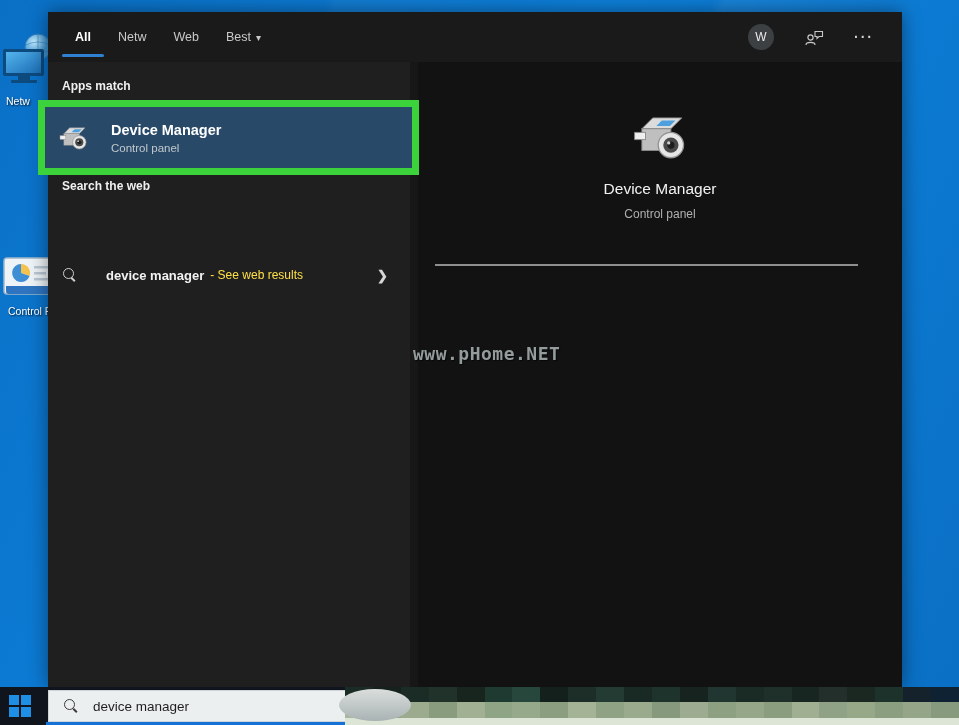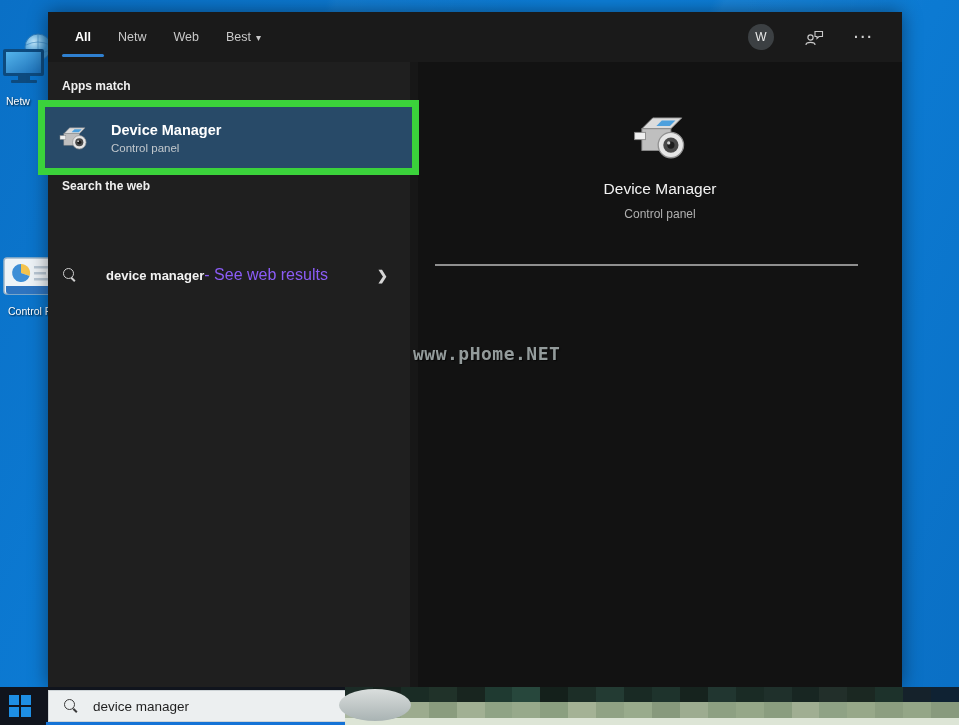--- a/index.html
+++ b/index.html
@@ -38,21 +38,21 @@
   .green-box .dm-ico{margin-left:13px;flex:0 0 auto;}
   .green-box .txt{margin-left:22px;}
   .green-box .t1{color:#fff;font-size:14.5px;font-weight:bold;line-height:17px;}
   .green-box .t2{color:#c2c8cd;font-size:11.5px;margin-top:3px;}
   
   .web-row{position:absolute;left:0;top:193px;width:362px;height:40px;display:flex;align-items:center;}
   .mag{position:relative;width:15px;height:15px;flex:0 0 auto;margin-left:15px;}
   .mag::before{content:"";position:absolute;left:0;top:0;width:9px;height:9px;border:1.6px solid #cfcfcf;border-radius:50%;}
   .mag::after{content:"";position:absolute;left:9px;top:9px;width:5px;height:1.8px;background:#cfcfcf;transform:rotate(45deg);transform-origin:0 0;}
   .web-row .q{color:#f2f2f2;font-size:13px;font-weight:bold;margin-left:28px;}
-  .web-row .sfx{color:#8b5cf6;font-size:16px;}
+  .web-row .sfx{color:#fde047;font-size:12px;margin-left:6px;}
   .web-row .chev{position:absolute;right:22px;color:#d6d6d6;font-size:13px;font-weight:bold;}
   
   .preview{position:absolute;left:0;right:0;top:0;text-align:center;}
   .preview .big-ico{margin-top:48px;}
   .preview .p-title{color:#f2f2f2;font-size:15.5px;margin-top:14px;}
   .preview .p-sub{color:#b0b0b0;font-size:12px;margin-top:9px;}
   .divider{position:absolute;left:17px;top:202px;width:423px;height:2px;background:#8f8f8f;}
   .open-row{position:absolute;left:0;top:219px;width:100%;height:34px;display:flex;align-items:center;}
   .open-row .o-ico{margin-left:30px;flex:0 0 auto;}
   .open-row .o-lbl{color:#e8e8e8;font-size:12.5px;margin-left:16px;}

